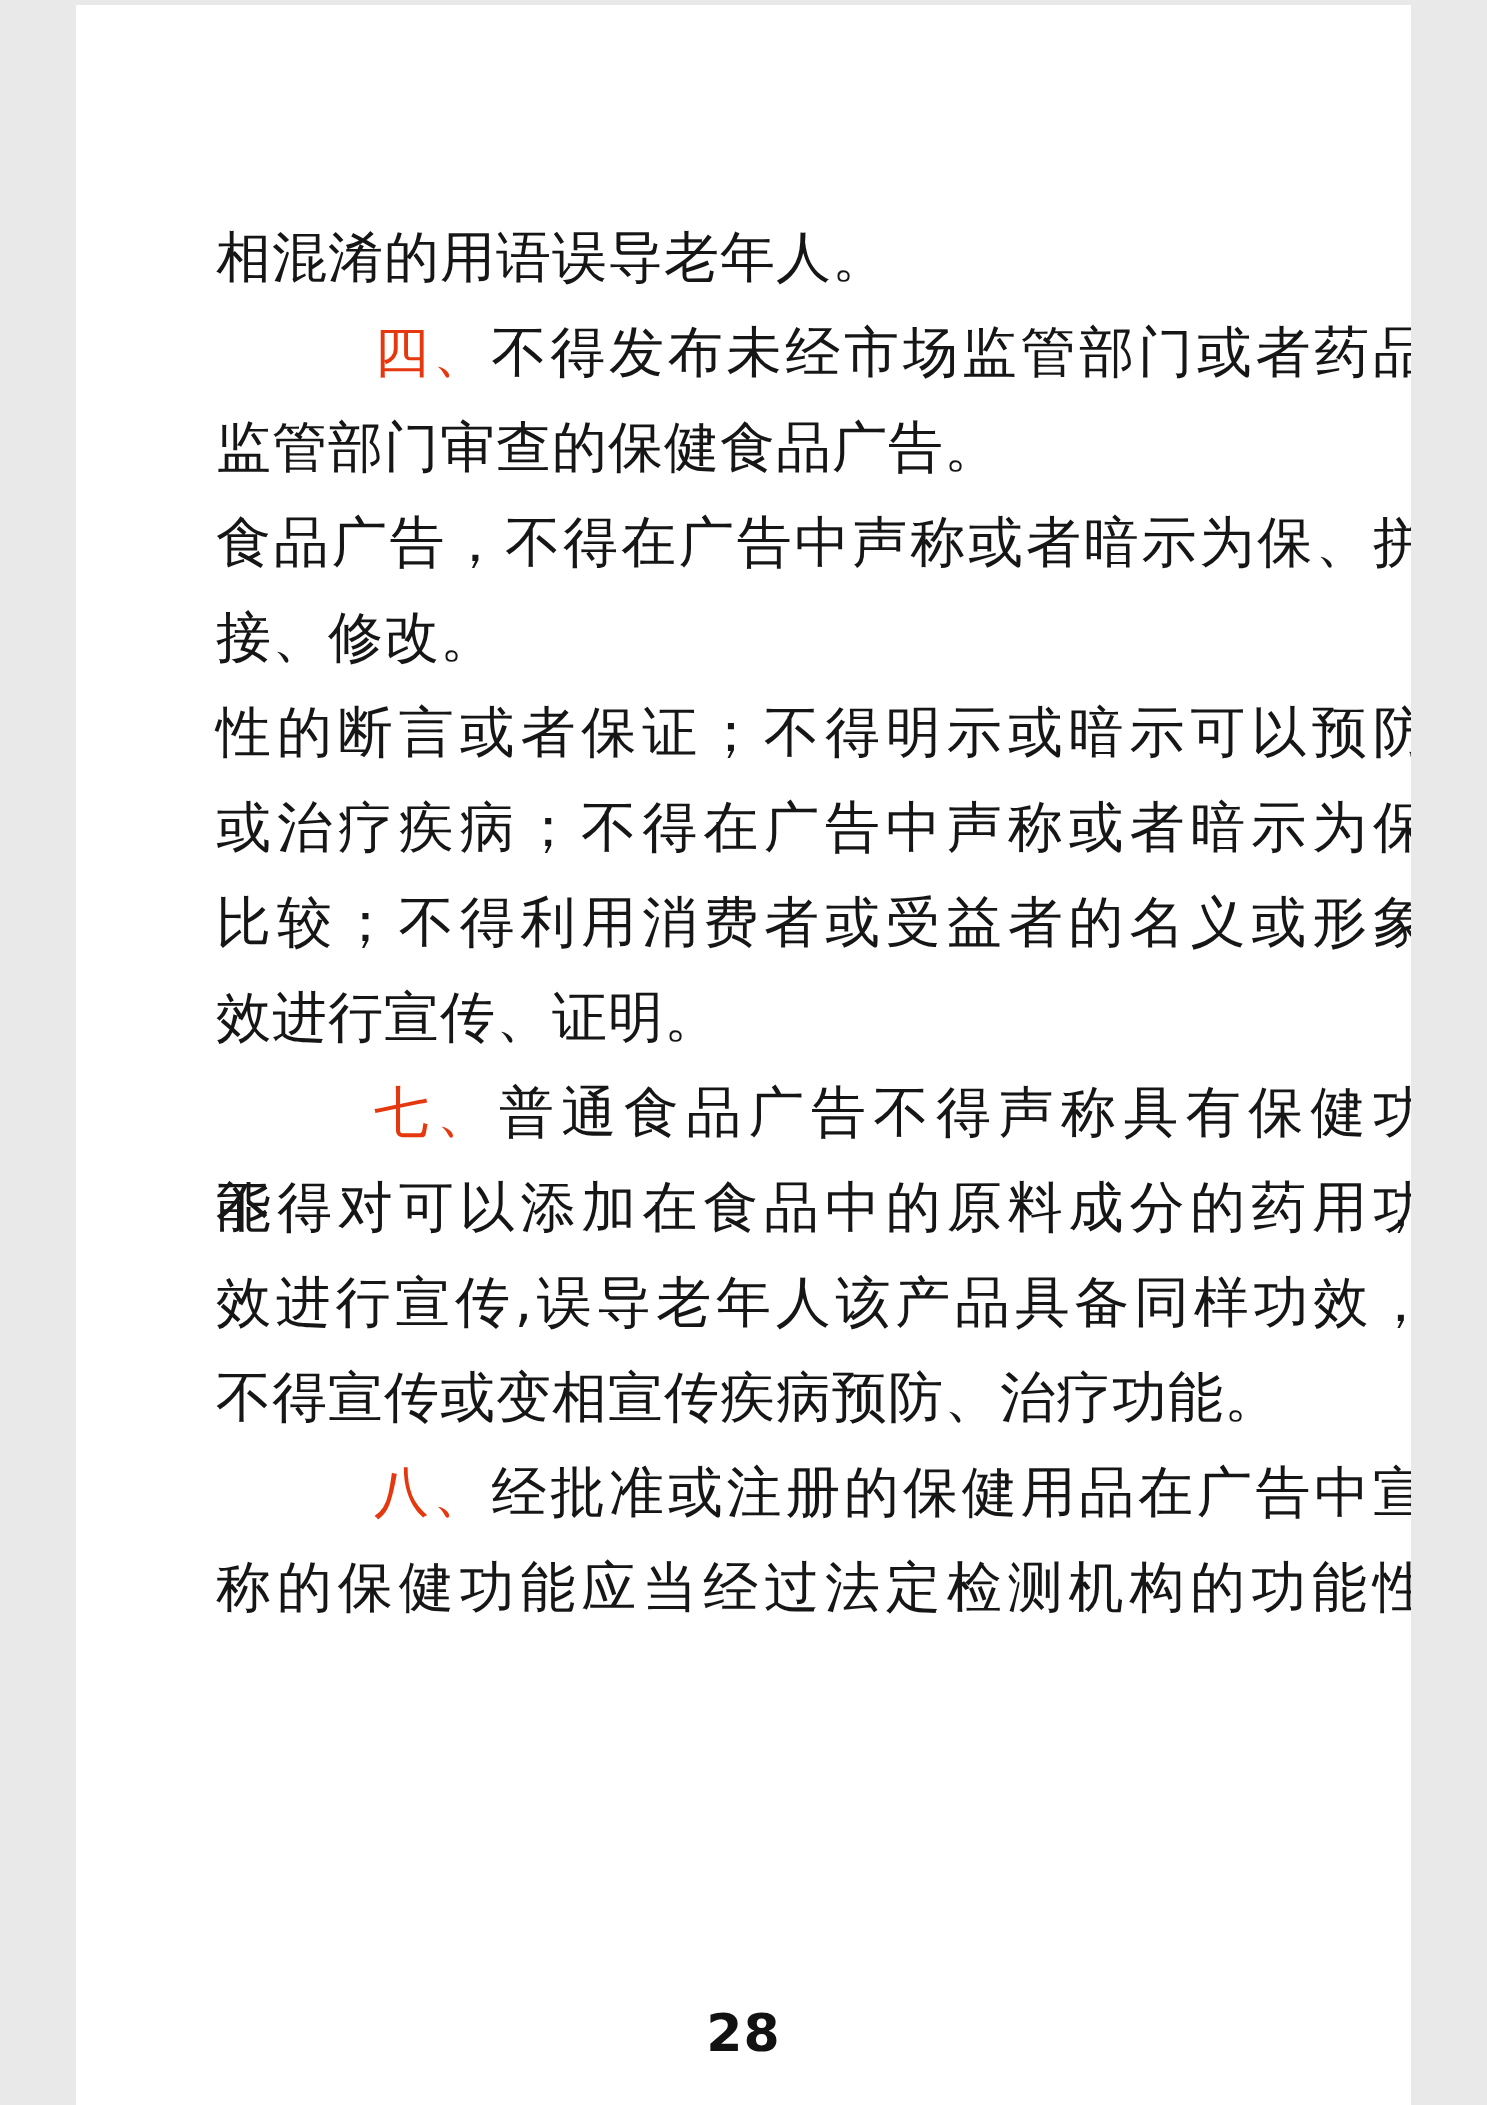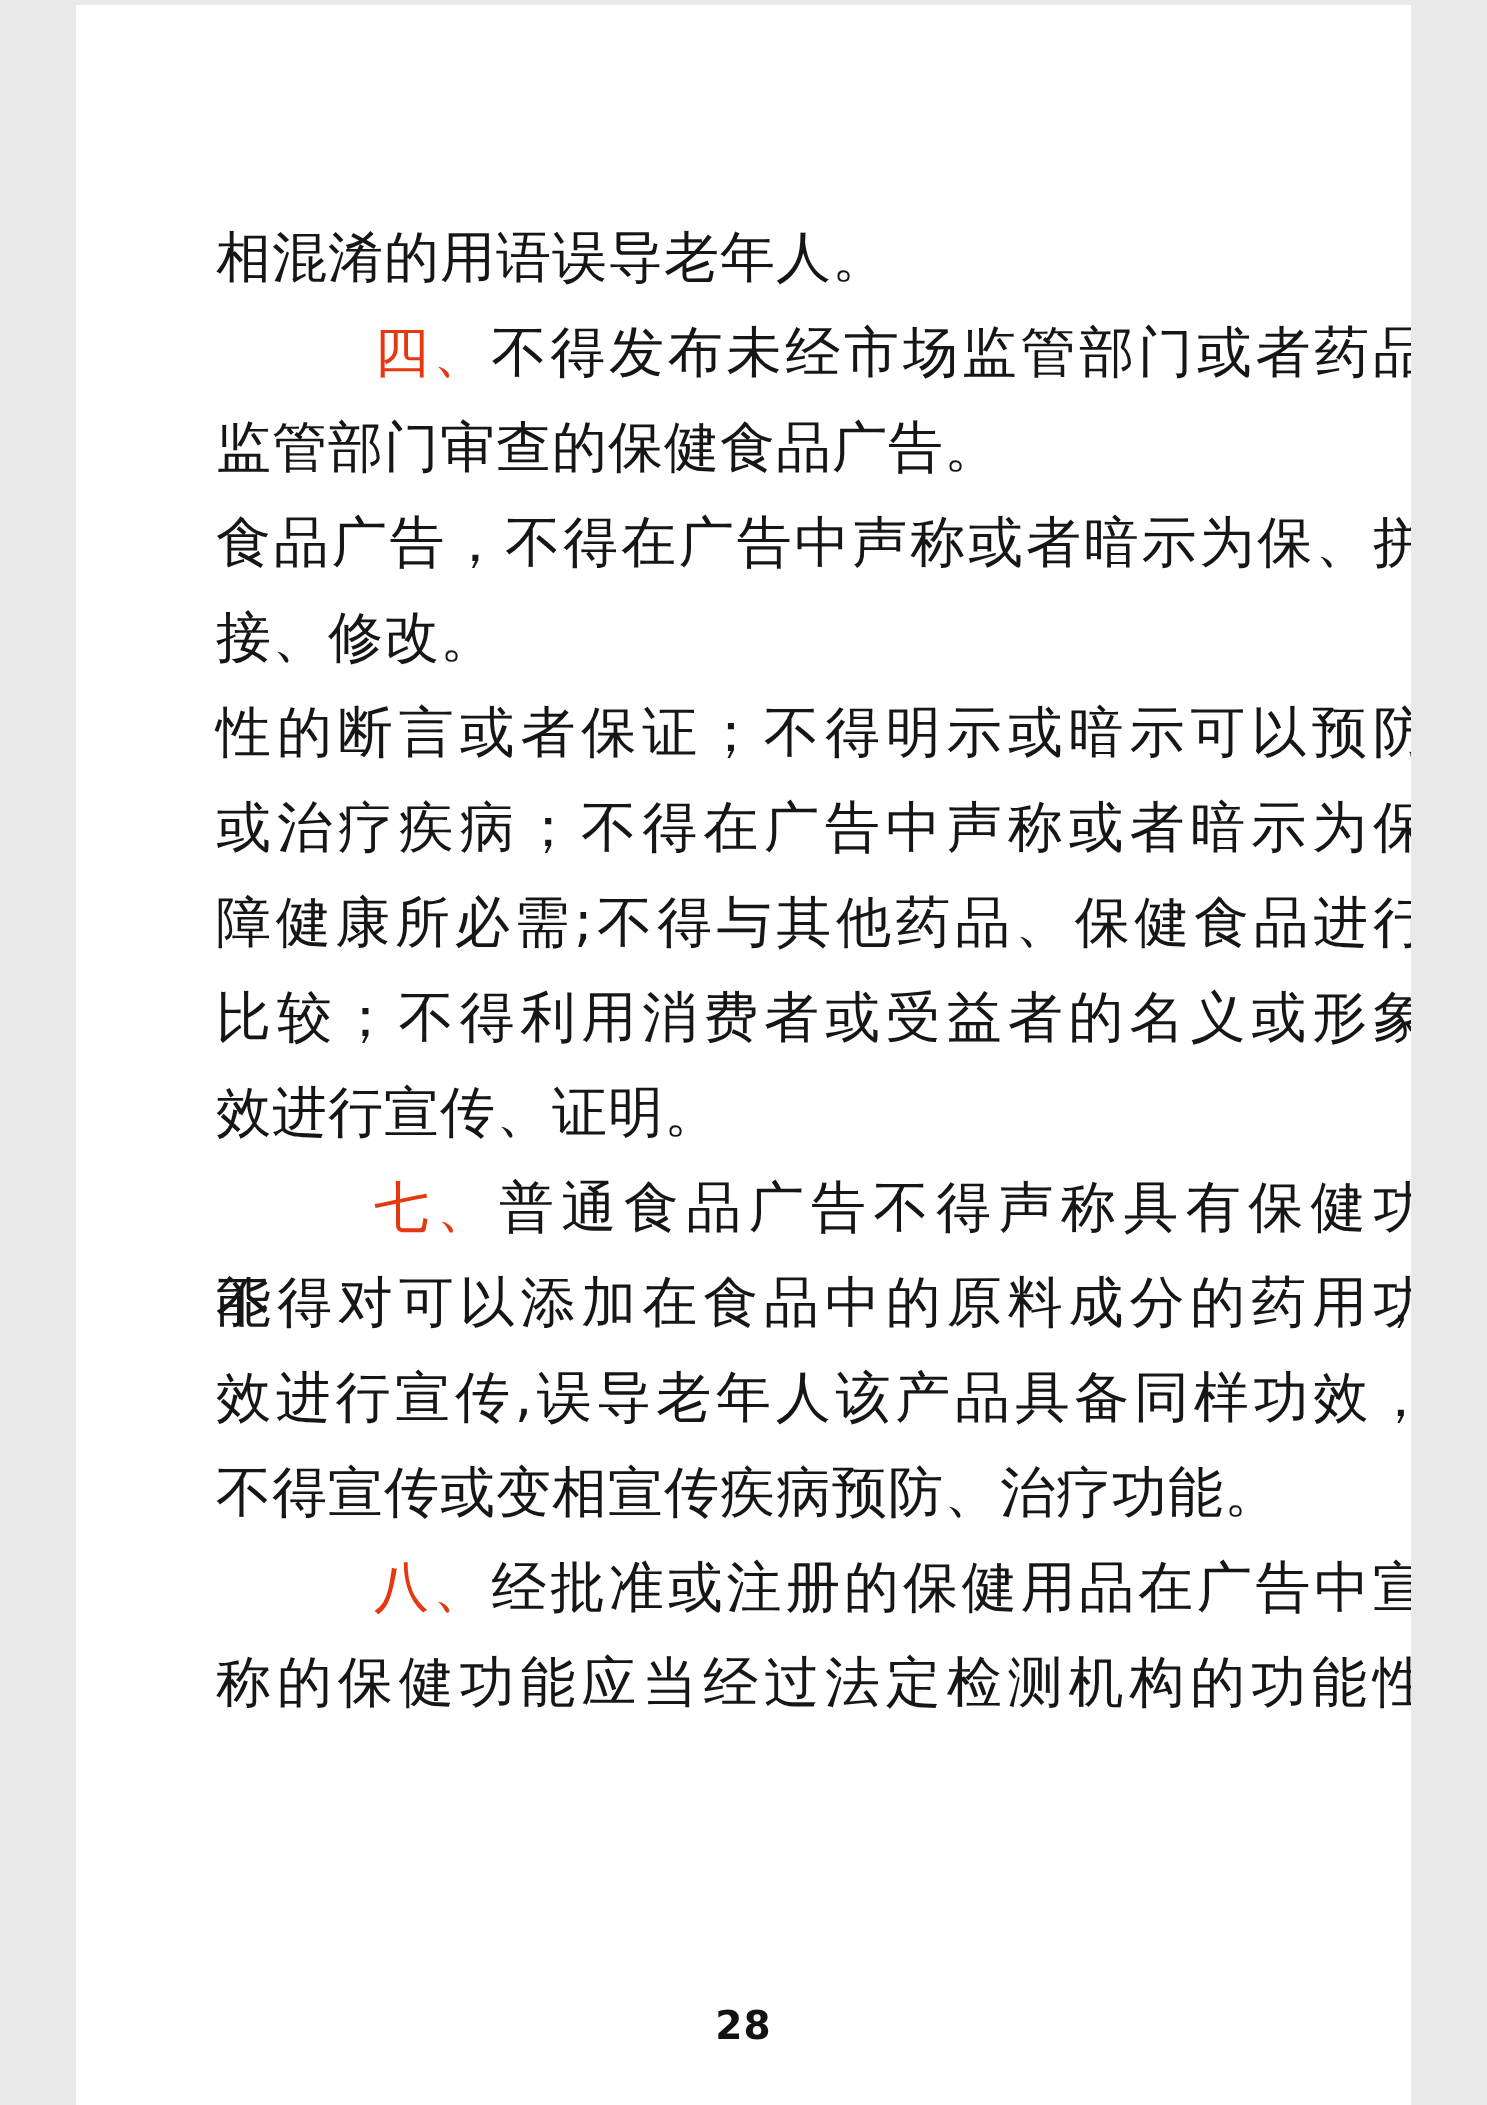--- a/index.html
+++ b/index.html
@@ -41,39 +41,38 @@
   }
   .marker {
     color: #e6380f;
   }
   .page-number {
     position: absolute;
     left: 0;
     top: 1998px;
     width: 100%;
     text-align: center;
-    font-size: 39px;
+    font-size: 52px;
     font-weight: 600;
     color: #121212;
     letter-spacing: 1px;
   }
 </style>
 </head>
 <body>
 
 <div class="page">
   <div class="text-block">
       <div class="line"><span class="body">相混淆的用语误导老年人。</span></div>
       <div class="line indent justify"><span class="marker">四、</span><span class="body">不得发布未经市场监管部门或者药品</span></div>
       <div class="line"><span class="body">监管部门审查的保健食品广告。</span></div>
       <div class="line justify"><span class="body">食品广告，不得在广告中声称或者暗示为保、拼</span></div>
       <div class="line"><span class="body">接、修改。</span></div>
       <div class="line justify"><span class="body">性的断言或者保证；不得明示或暗示可以预防</span></div>
       <div class="line justify"><span class="body">或治疗疾病；不得在广告中声称或者暗示为保</span></div>
-      <div class="line justify"><span class="body">障健康所必需;不得与其他药品、保健食品进行</span></div>
       <div class="line justify"><span class="body">比较；不得利用消费者或受益者的名义或形象</span></div>
       <div class="line"><span class="body">效进行宣传、证明。</span></div>
       <div class="line indent justify"><span class="marker">七、</span><span class="body">普通食品广告不得声称具有保健功能，</span></div>
       <div class="line justify"><span class="body">不得对可以添加在食品中的原料成分的药用功</span></div>
       <div class="line justify"><span class="body">效进行宣传,误导老年人该产品具备同样功效，</span></div>
       <div class="line"><span class="body">不得宣传或变相宣传疾病预防、治疗功能。</span></div>
       <div class="line indent justify"><span class="marker">八、</span><span class="body">经批准或注册的保健用品在广告中宣</span></div>
       <div class="line justify"><span class="body">称的保健功能应当经过法定检测机构的功能性</span></div>
     </div>
   <div class="page-number">28</div>

